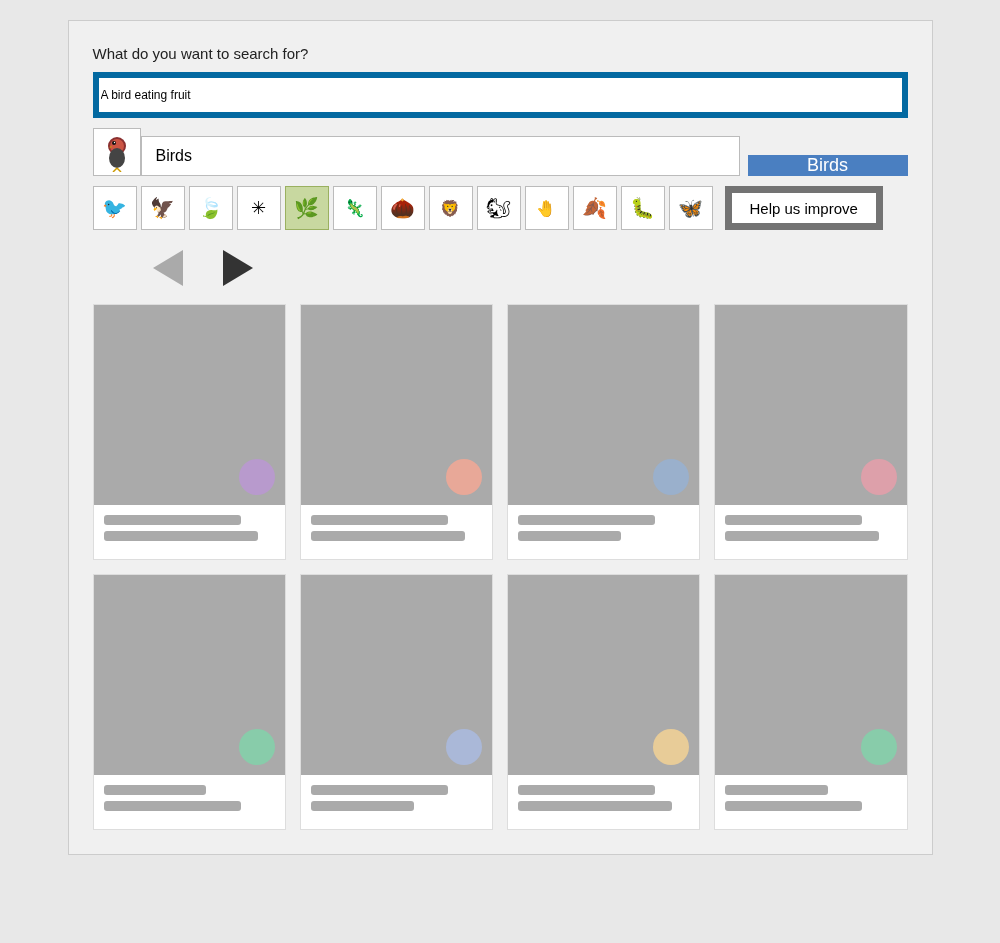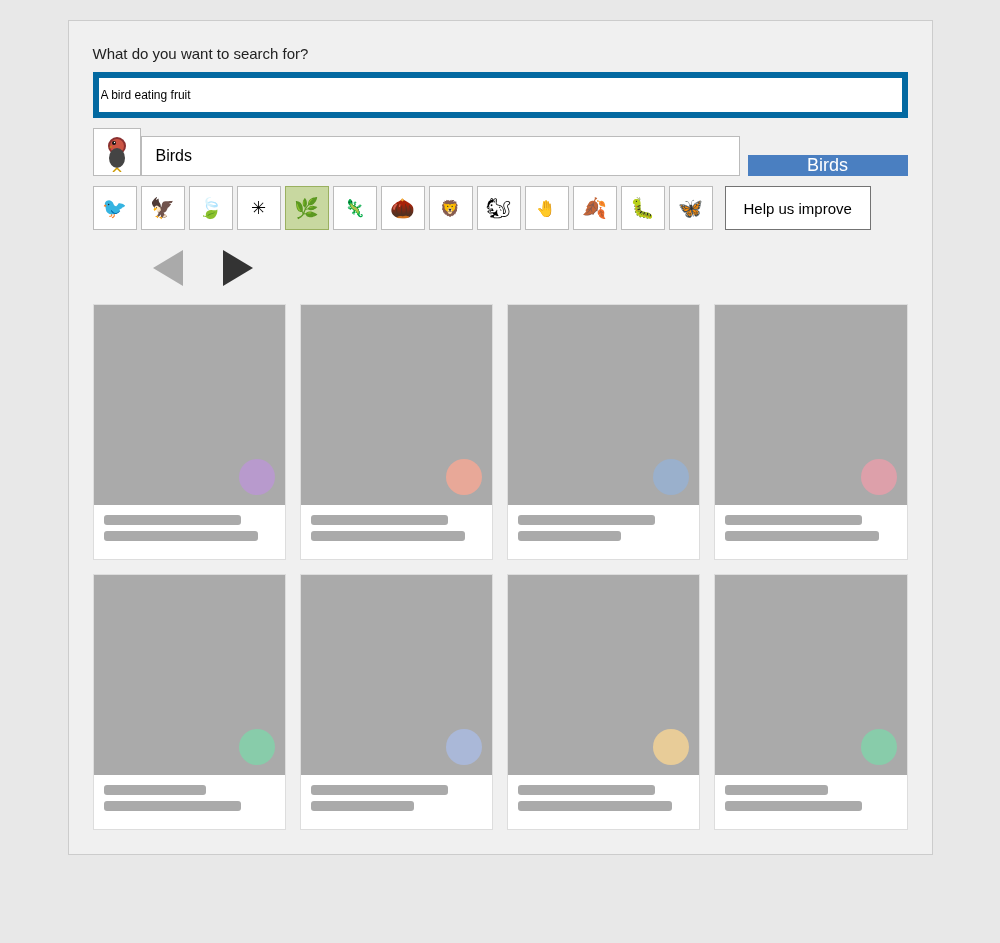--- a/index.html
+++ b/index.html
@@ -83,21 +83,21 @@
       justify-content: center;
       cursor: pointer;
       font-size: 20px;
       flex-shrink: 0;
     }
     .icon-btn.active {
       background: #c8d8a0;
       border-color: #9ab060;
     }
     .help-button {
-      border: 1px solid #737373;
+      border: 7px solid #737373;
       background: #fff;
       padding: 0 18px;
       font-size: 15px;
       height: 44px;
       cursor: pointer;
       white-space: nowrap;
       margin-left: 8px;
       text-align: center;
     }
     .nav-arrows {

